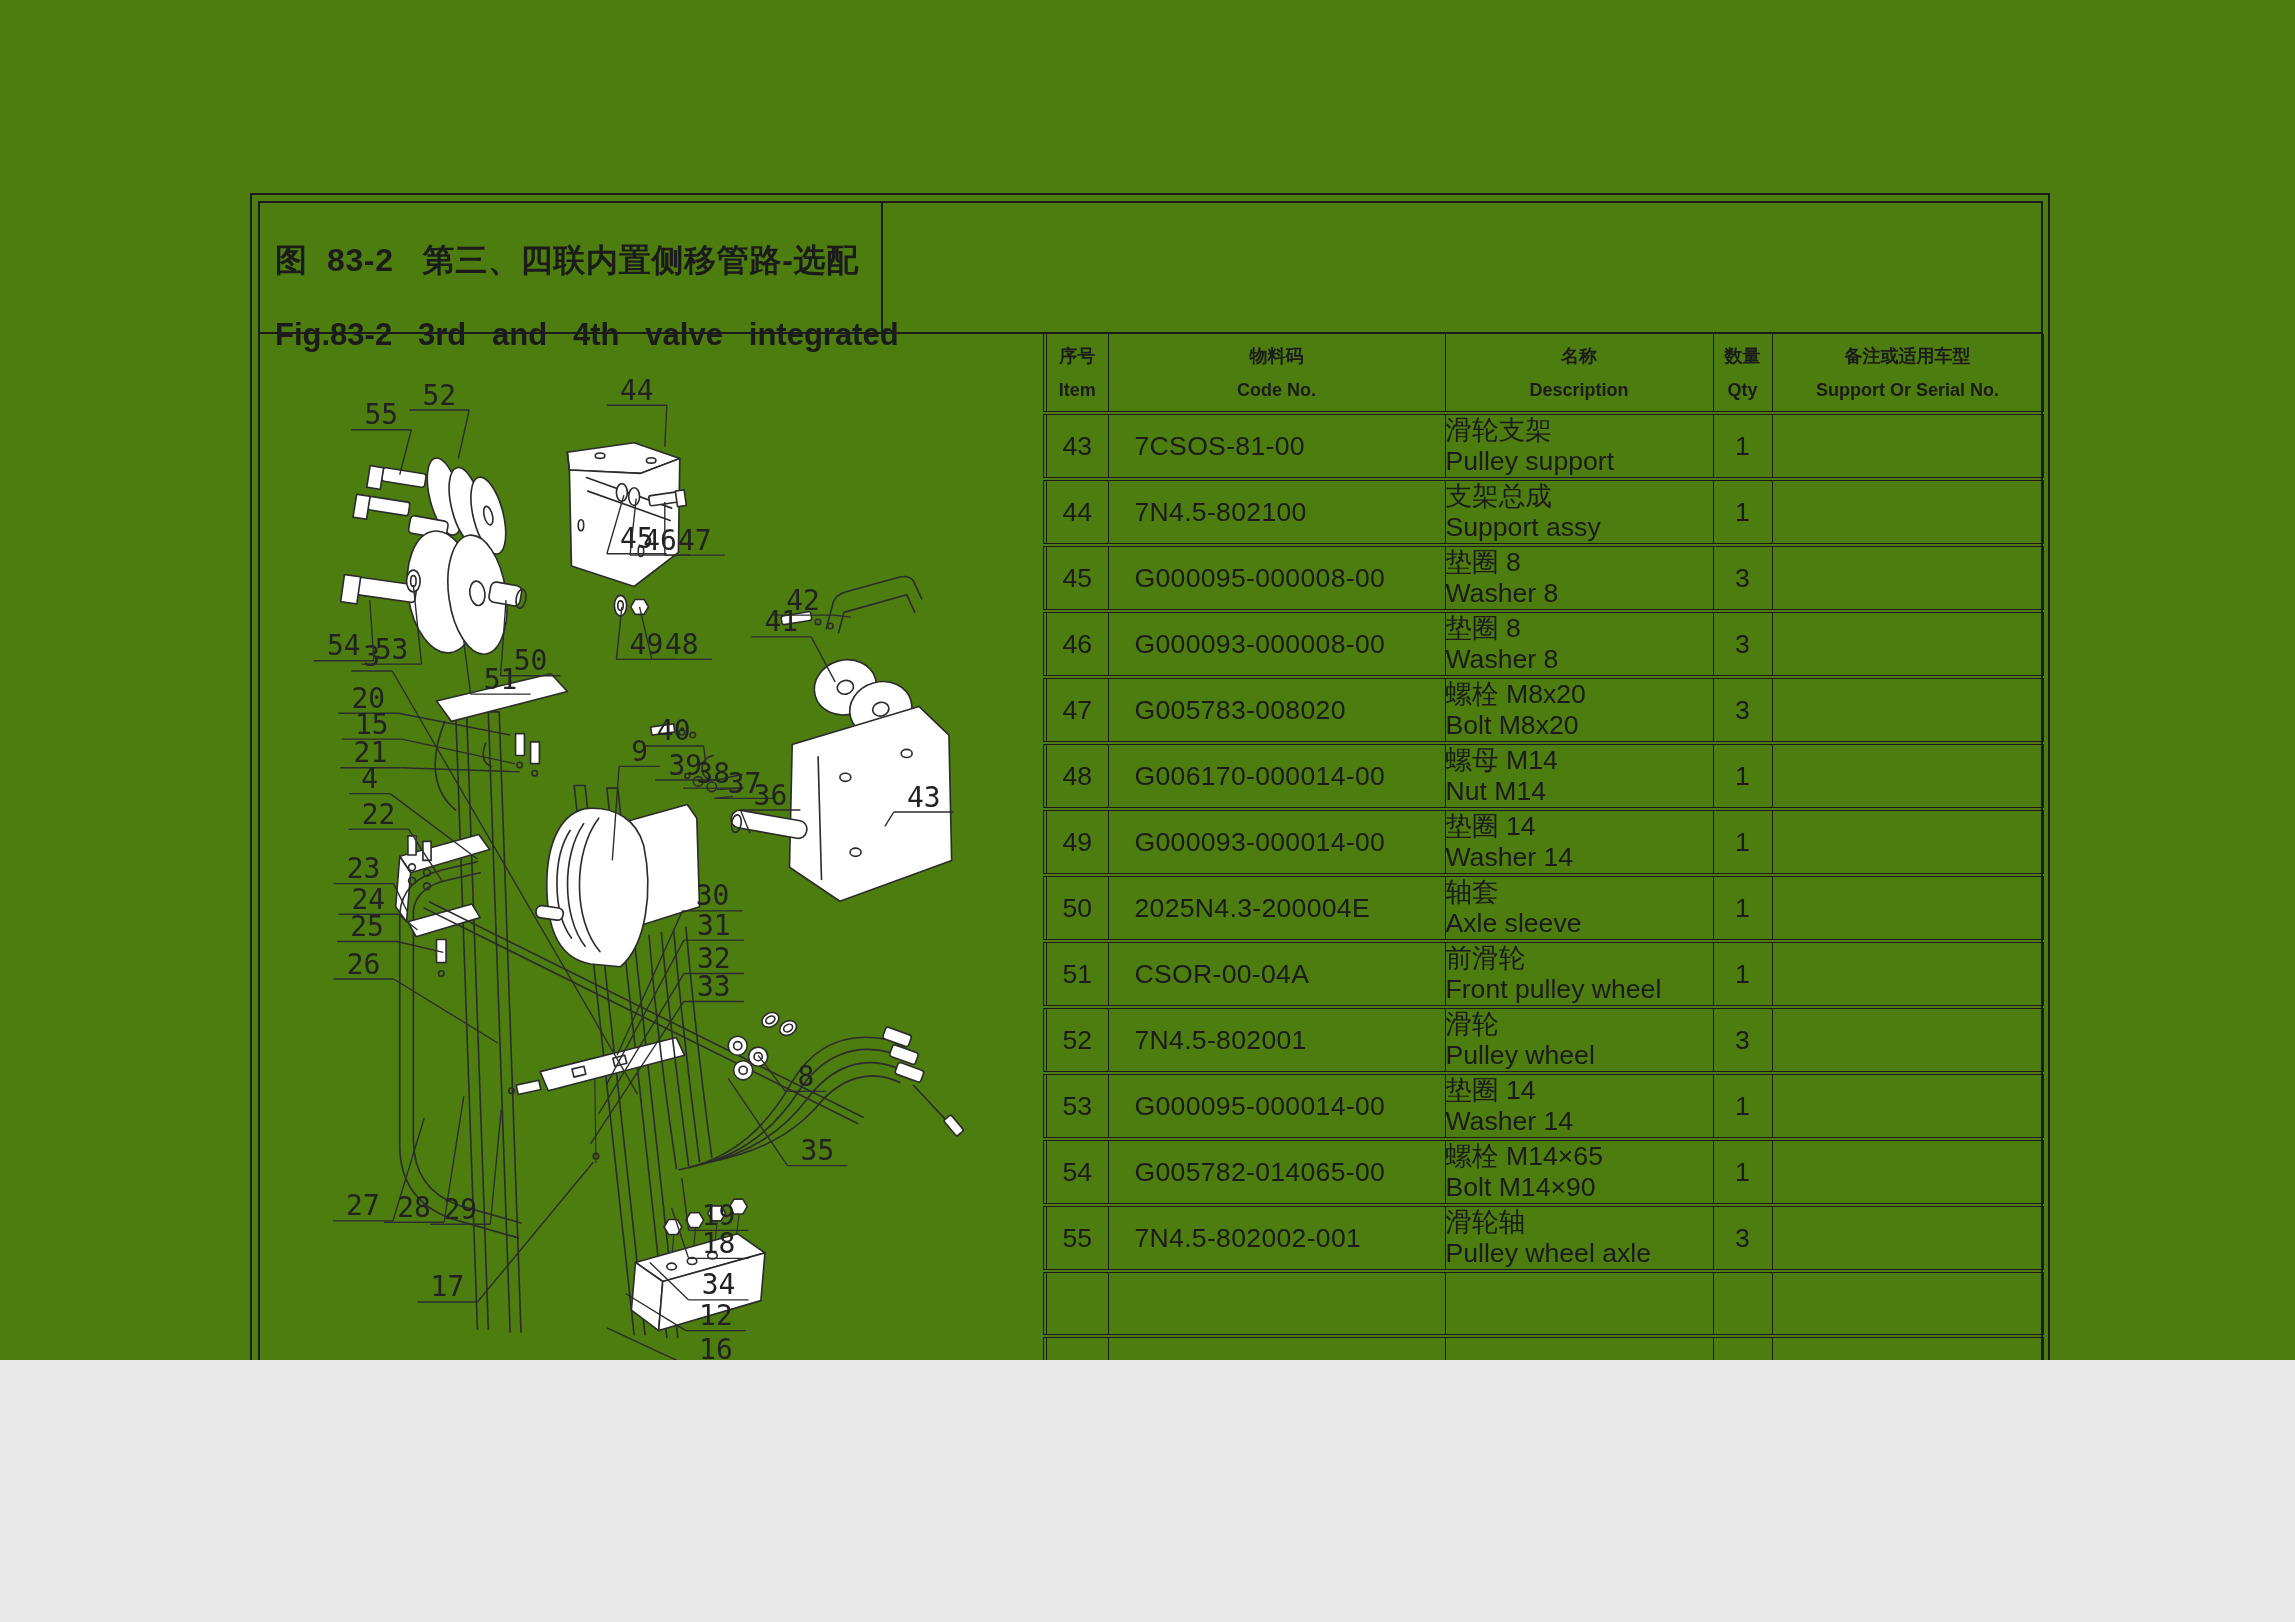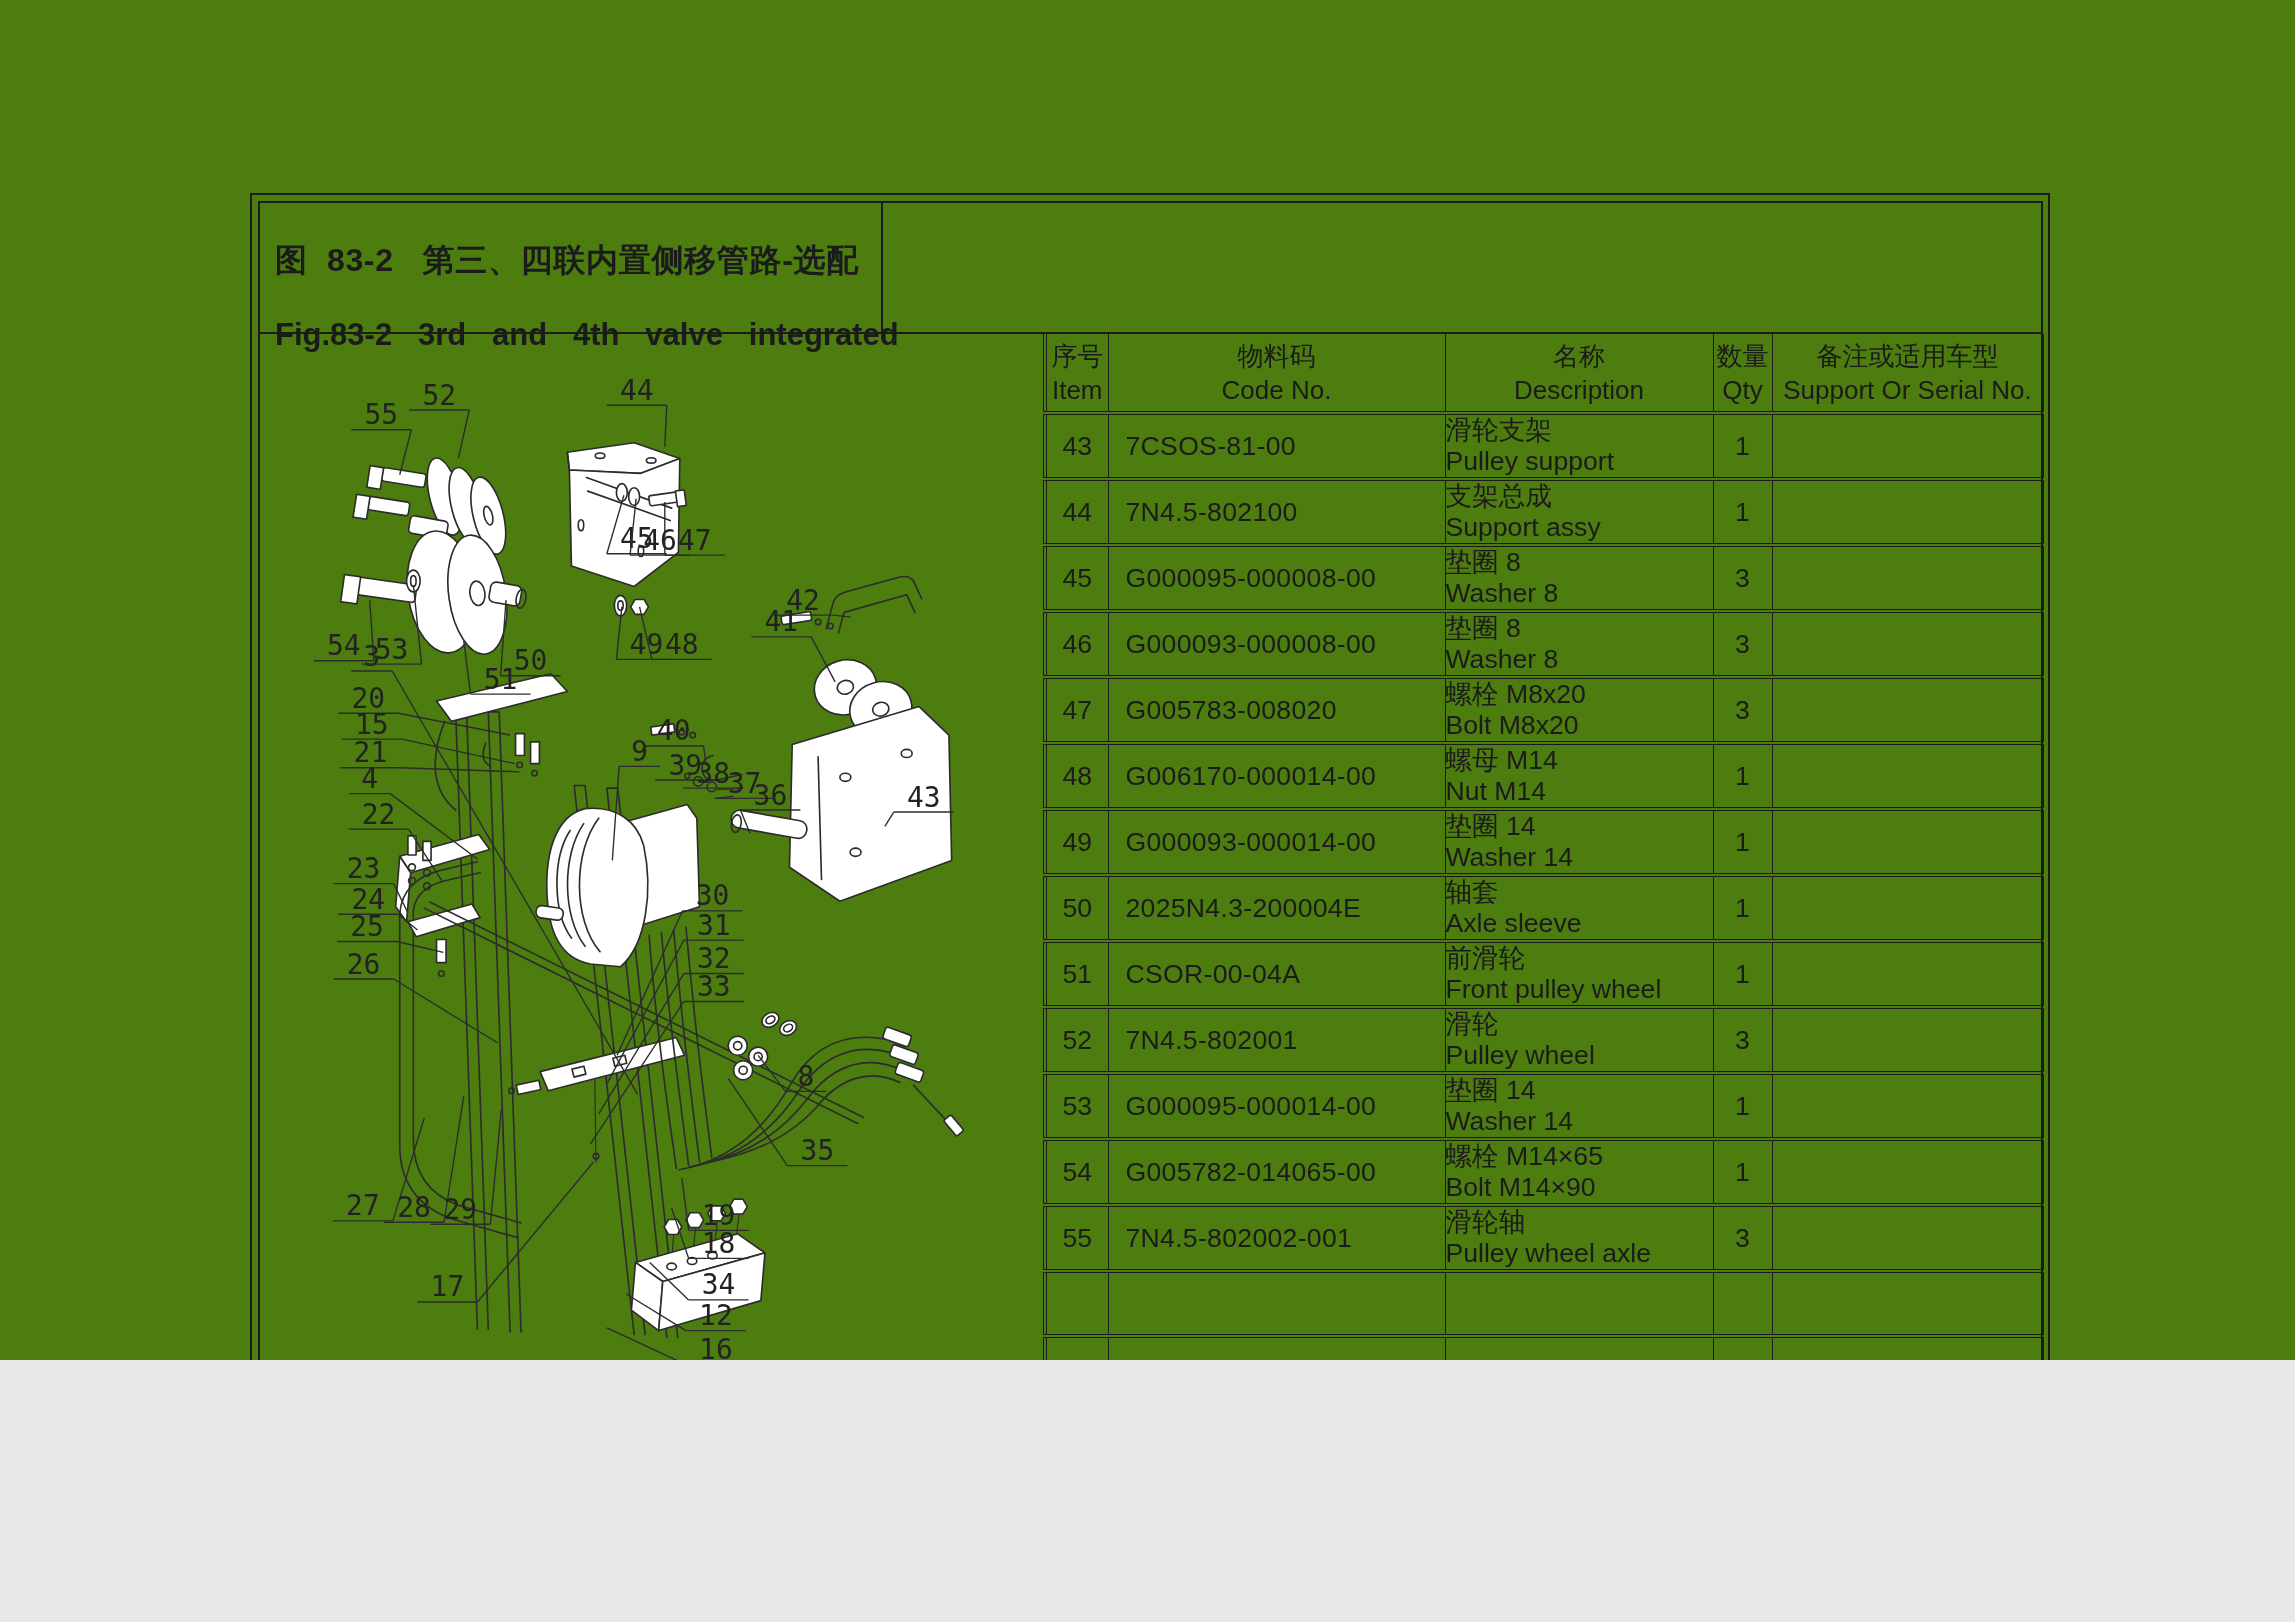--- a/index.html
+++ b/index.html
@@ -21,26 +21,26 @@
   .header-right { position:absolute; left:909px; top:240px; white-space:pre; }
   .hr-line { font-size:31px; font-weight:700; line-height:44px; }
   .header-rule { position:absolute; left:258px; top:332px; width:1785px; height:2px; background:#1b1b1b; }
 
   
   table.parts { position:absolute; left:1043px; top:334px; width:998px;
     border-collapse:collapse; table-layout:fixed;
     border-left:4.1px double #1b1b1b; border-right:1.4px solid #1b1b1b; }
   table.parts th, table.parts td { border-left:1.4px solid #1b1b1b; vertical-align:middle; }
   table.parts th:first-child, table.parts td:first-child { border-left:none; }
-  table.parts thead th { height:79px; font-weight:400; font-size:26px; text-align:center;
+  table.parts thead th { height:79px; font-weight:700; font-size:18px; text-align:center;
     border-bottom:4.1px double #1b1b1b; line-height:34px; }
   table.parts tbody td { height:65px; font-size:26.6px; border-top:4.1px double #1b1b1b; }
   table.parts tbody tr:first-child td { border-top:none; }
   .c-item { text-align:center; }
-  .c-code { padding-left:17px; letter-spacing:0.3px; }
+  .c-code { padding-left:26px; letter-spacing:0.3px; }
   .c-desc { }
   .desc-zh, .desc-en { line-height:31px; }
   .c-qty { text-align:center; }
   tr.filler td { height:65px; }
   tr.filler2 td { height:71px; }
 
   
   svg.diagram { position:absolute; left:258px; top:334px; }
   .ln { fill:none; stroke:#2c2c2c; stroke-width:2.4; stroke-linecap:round; stroke-linejoin:round; }
   .fc { fill:#ffffff; stroke:#2c2c2c; stroke-width:2.4; stroke-linejoin:round; }

